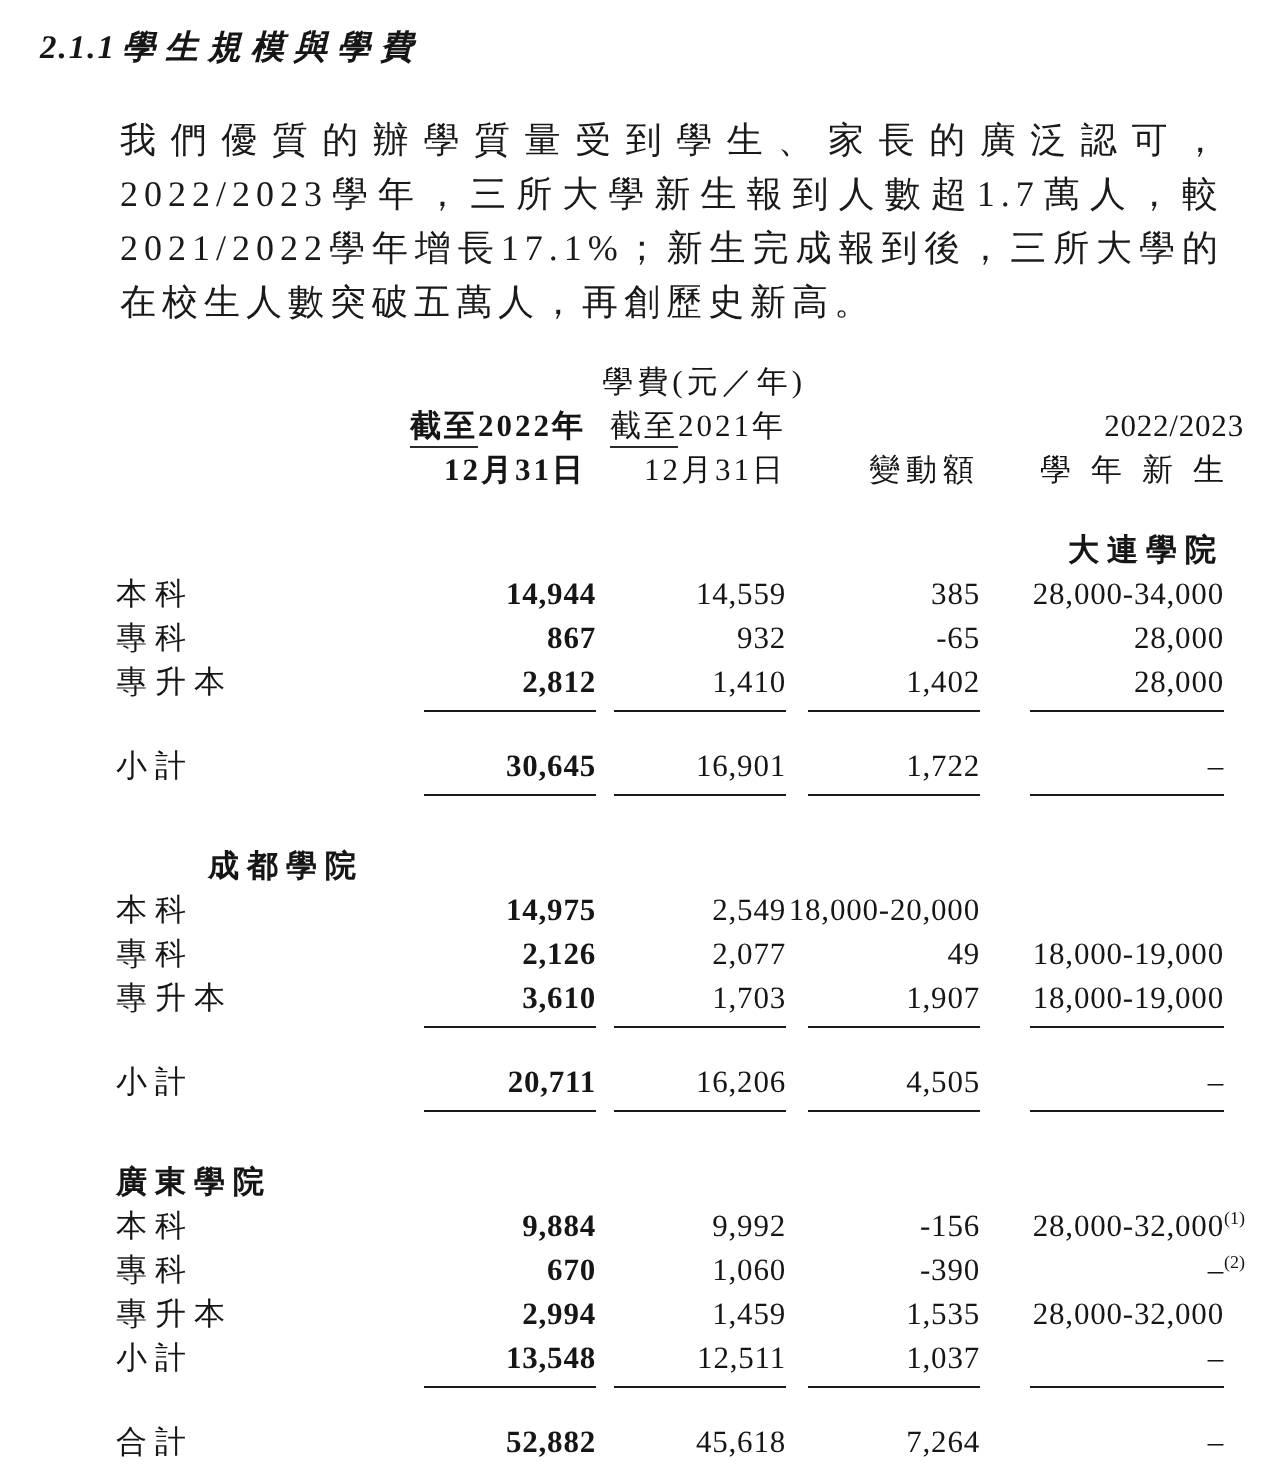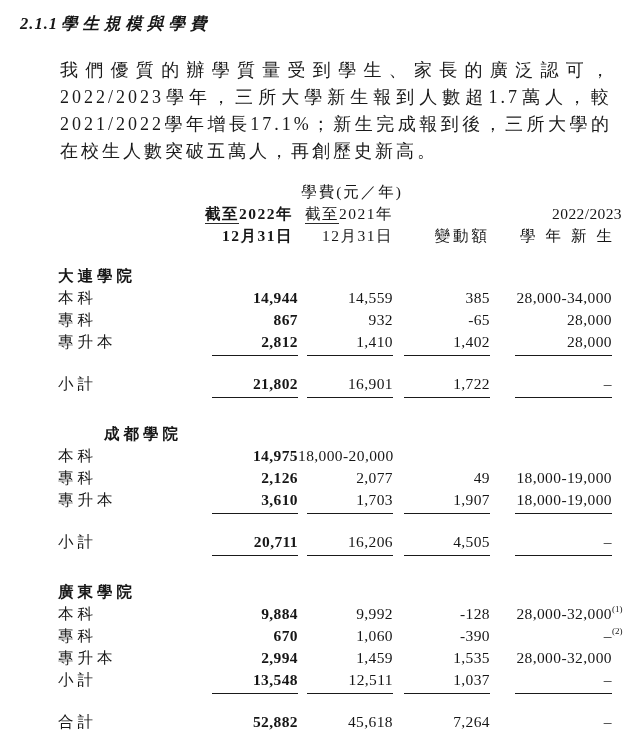--- a/index.html
+++ b/index.html
@@ -96,21 +96,21 @@
       <div class="cell bold hdr-date pr6">12月31日</div>
       <div class="cell hdr-date">12月31日</div>
       <div class="cell ls-chg">變動額</div>
       <div class="cell ohang ls-wide">學年新生</div>
     </div>
 
     <div class="spacer" style="height:18px"></div>
 
     <div id="table-body">
         <div class="trow">
-          <div class="cell label bold sect" style="grid-column: 1 / -1;">大連學院</div>
+          <div class="cell label bold sect" style="grid-column: 1 / -1; text-align: right;">大連學院</div>
         </div>
         <div class="trow">
           <div class="cell label">本科</div>
           <div class="cell num bold">14,944</div>
           <div class="cell num">14,559</div>
           <div class="cell num">385</div>
           <div class="cell num"><span class="vw">28,000-34,000</span></div>
         </div>
         <div class="trow">
           <div class="cell label">專科</div>
@@ -137,21 +137,21 @@
           <div class="rcell">
             <div class="rule"></div>
           </div>
           <div class="rcell">
             <div class="rule fee"></div>
           </div>
         </div>
         <div class="spacer" style="height: 14px;"></div>
         <div class="trow">
           <div class="cell label">小計</div>
-          <div class="cell num bold">21,802</div>
+          <div class="cell num bold">30,645</div>
           <div class="cell num">16,901</div>
           <div class="cell num">1,722</div>
           <div class="cell num"><span class="vw">–</span></div>
         </div>
         <div class="rrow">
           <div class="rcell"></div>
           <div class="rcell">
             <div class="rule"></div>
           </div>
           <div class="rcell">
@@ -164,20 +164,21 @@
             <div class="rule fee"></div>
           </div>
         </div>
         <div class="spacer" style="height: 22px;"></div>
         <div class="trow">
           <div class="cell label bold sect" style="grid-column: 1 / -1; margin-left: 46px;">成都學院</div>
         </div>
         <div class="trow">
           <div class="cell label">本科</div>
           <div class="cell num bold">14,975</div>
+          <div class="cell num">2,549</div>
           <div class="cell num"><span class="vw">18,000-20,000</span></div>
         </div>
         <div class="trow">
           <div class="cell label">專科</div>
           <div class="cell num bold">2,126</div>
           <div class="cell num">2,077</div>
           <div class="cell num">49</div>
           <div class="cell num"><span class="vw">18,000-19,000</span></div>
         </div>
         <div class="trow">
@@ -226,21 +227,21 @@
           </div>
         </div>
         <div class="spacer" style="height: 22px;"></div>
         <div class="trow">
           <div class="cell label bold sect" style="grid-column: 1 / -1;">廣東學院</div>
         </div>
         <div class="trow">
           <div class="cell label">本科</div>
           <div class="cell num bold">9,884</div>
           <div class="cell num">9,992</div>
-          <div class="cell num">-128</div>
+          <div class="cell num">-156</div>
           <div class="cell num"><span class="vw">28,000-32,000</span><sup class="note">(1)</sup></div>
         </div>
         <div class="trow">
           <div class="cell label">專科</div>
           <div class="cell num bold">670</div>
           <div class="cell num">1,060</div>
           <div class="cell num">-390</div>
           <div class="cell num"><span class="vw">–</span><sup class="note">(2)</sup></div>
         </div>
         <div class="trow">

